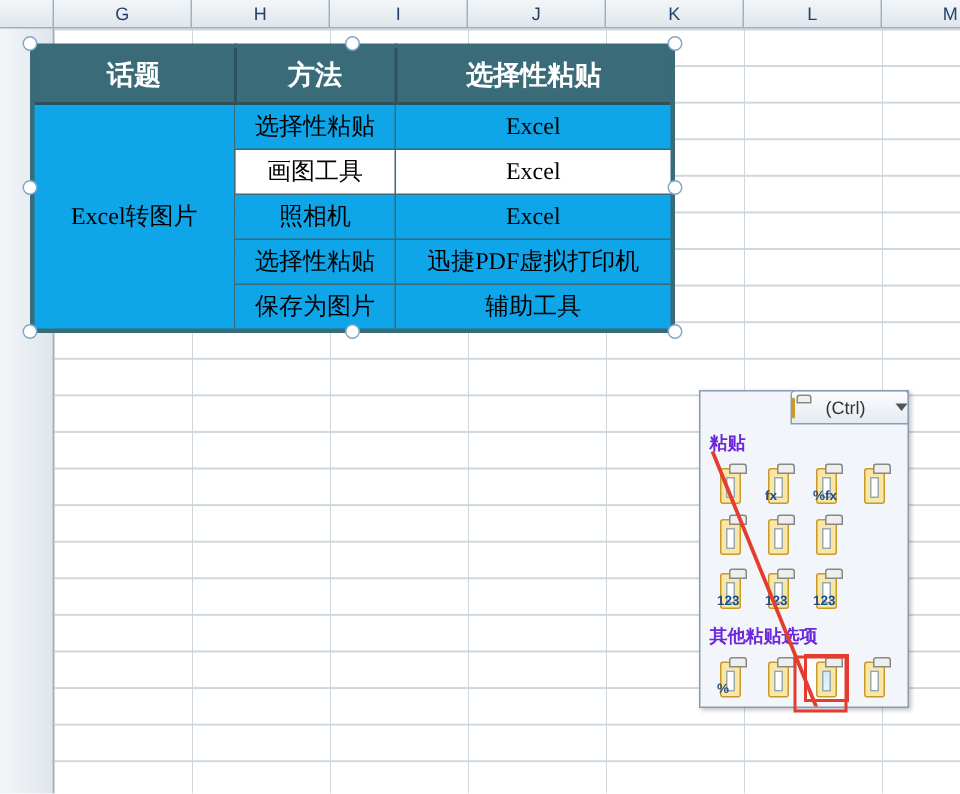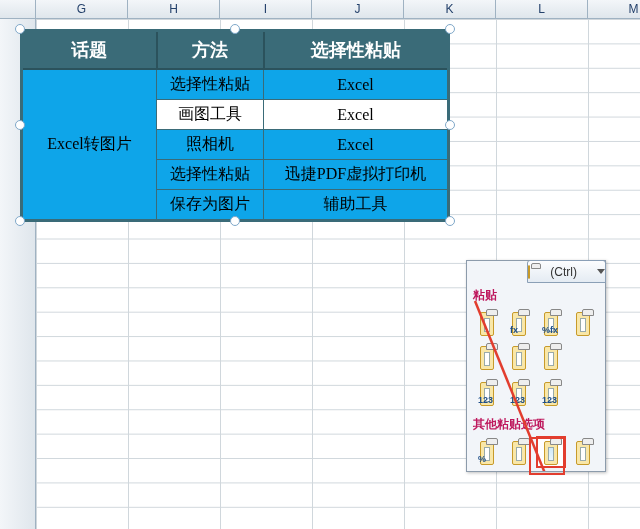--- a/index.html
+++ b/index.html
@@ -96,21 +96,21 @@
     border:1px solid #c79a2a; border-radius: 2px; position: relative;
   }
   .paste .btn .clip::before{
     content:""; position:absolute; left:2px; top:-3px; width:8px; height:4px;
     border:1px solid #888; border-radius:2px 2px 0 0; background:#eee;
   }
   .tri { width:0;height:0;border-left:4px solid transparent;border-right:4px solid transparent;border-top:5px solid #555;}
 
   .sect-title {
     font-weight: bold; font-size: 12px; padding: 4px 6px 2px;
-    color: #be185d;
+    color: #6d28d9;
   }
   .grid {
     display: flex; flex-wrap: wrap; gap: 4px; padding: 2px 6px 4px;
   }
   .pico {
     width: 28px; height: 30px; position: relative;
     background: none; border: 1px solid transparent; cursor: pointer;
     display:flex; align-items:flex-end; justify-content:center;
   }
   .pico .board {

